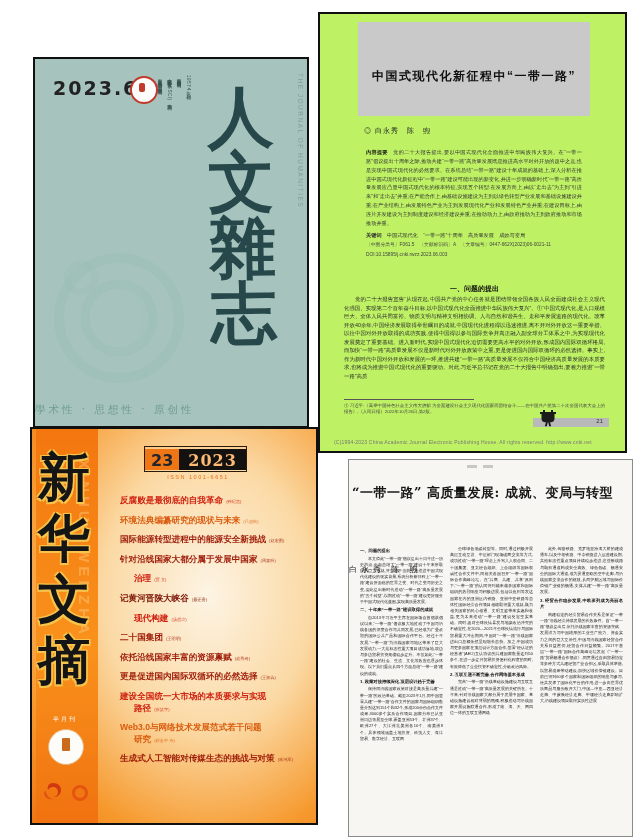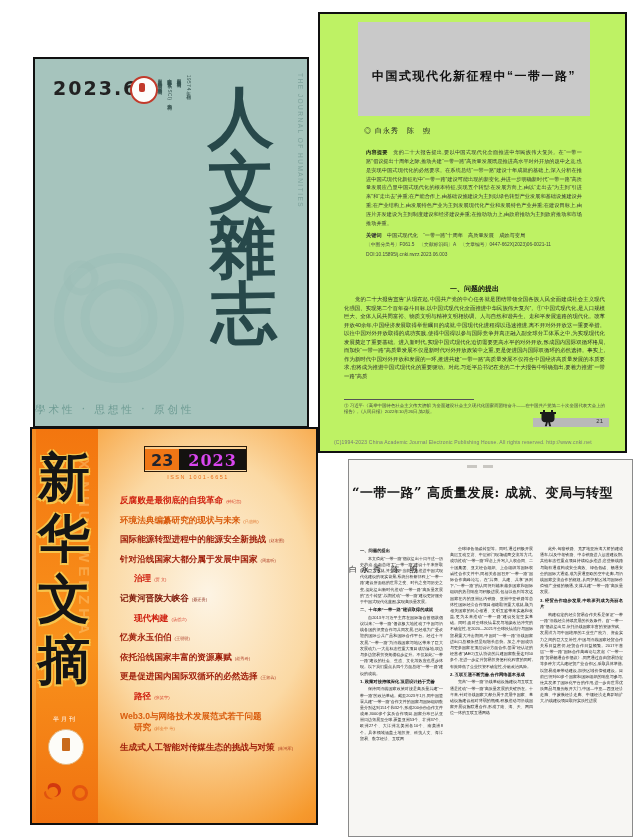--- a/index.html
+++ b/index.html
@@ -56,21 +56,21 @@
     font-family:"DejaVu Sans",sans-serif;
     text-shadow:0 0 1px #f7c54d,1.5px 1.5px 0 #f7c54d,-1.5px -1.5px 0 #f7c54d,1.5px -1.5px 0 #f7c54d,-1.5px 1.5px 0 #f7c54d;}
   .d-freq{position:absolute;left:8px;top:286px;width:50px;text-align:center;font-size:6px;color:#fff;letter-spacing:2px;}
   .d-seal{position:absolute;left:16px;top:300px;width:34px;height:34px;border-radius:50%;background:#fdfcf8;border:1px solid #e4b47a;}
   .d-seal:after{content:"";position:absolute;left:13px;top:8px;width:8px;height:13px;background:#c96a1c;border-radius:1px;}
   .d-logo1{position:absolute;left:10px;top:352px;width:22px;height:20px;}
   .d-logo1 svg{display:block;}
   .d-logo2{position:absolute;left:40px;top:356px;width:16px;height:16px;border-radius:50%;border:3px solid #e4550f;box-sizing:border-box;}
   .d-issuebox{position:absolute;left:112px;top:17px;display:flex;border:1px solid #2a1a08;height:24px;align-items:center;}
   .d-issue-no{background:#ef7615;color:#20242e;font-weight:bold;font-size:16px;padding:2px 6px 0 6px;font-family:"DejaVu Sans",sans-serif;}
-  .d-issue-yr{background:#141210;color:#d946ef;font-weight:bold;font-size:16px;padding:2px 9px 0 9px;font-family:"DejaVu Serif",serif;letter-spacing:1px;}
+  .d-issue-yr{background:#141210;color:#fdba74;font-weight:bold;font-size:16px;padding:2px 9px 0 9px;font-family:"DejaVu Serif",serif;letter-spacing:1px;}
   .d-issn{position:absolute;left:112px;top:45px;width:108px;text-align:center;font-size:5.5px;color:#e8701a;letter-spacing:1.5px;}
   .d-list{position:absolute;left:88px;right:8px;top:66px;}
   .art{margin-bottom:8px;font-weight:bold;font-size:8.6px;line-height:1.35;}
   .art .au{font-size:4.2px;font-weight:normal;margin-left:3px;opacity:.85;}
   .art .l2{padding-left:14px;}
   .cr{color:#cf2110;} .co{color:#d95c0e;} .cd{color:#9e1c09;} .cm{color:#7c1406;}
 
   
   #reprint{left:348px;top:459px;width:285px;height:378px;border:1px solid #8a8a8a;background:#f7f6f3;color:#1d1d1d;}
   .r-hdr{position:absolute;left:118px;top:5px;width:40px;height:3px;
@@ -186,29 +186,30 @@
     <div class="art cr">
       <div class="l2"><span>治理</span><span class="au">(贾 文)</span></div>
     </div>
     <div class="art cm">
       <div class="l1"><span>记黄河晋陕大峡谷</span><span class="au">(聂还贵)</span></div>
     </div>
     <div class="art cr">
       <div class="l2"><span>现代构建</span><span class="au">(汤哲声)</span></div>
     </div>
     <div class="art cd">
-      <div class="l1"><span>忆黄永玉伯伯</span><span class="au">(王明明)</span></div>
+      <div class="l1"><span>二十国集团</span><span class="au">(王明明)</span></div>
     </div>
     <div class="art cd">
       <div class="l1"><span>依托沿线国家丰富的资源禀赋</span><span class="au">(赵秀玲)</span></div>
     </div>
     <div class="art cd">
       <div class="l1"><span>更是促进国内国际双循环的必然选择</span><span class="au">(王湘蓉)</span></div>
     </div>
     <div class="art cr">
+      <div class="l1"><span>建设全国统一大市场的本质要求与实现</span></div>
       <div class="l2"><span>路径</span><span class="au">(张笑宇)</span></div>
     </div>
     <div class="art co">
       <div class="l1"><span>Web3.0与网络技术发展范式若干问题</span></div>
       <div class="l2"><span>研究</span><span class="au">(郭全中 等)</span></div>
     </div>
     <div class="art cd">
       <div class="l1"><span>生成式人工智能对传媒生态的挑战与对策</span><span class="au">(朱鸿军)</span></div>
     </div>
   </div>

